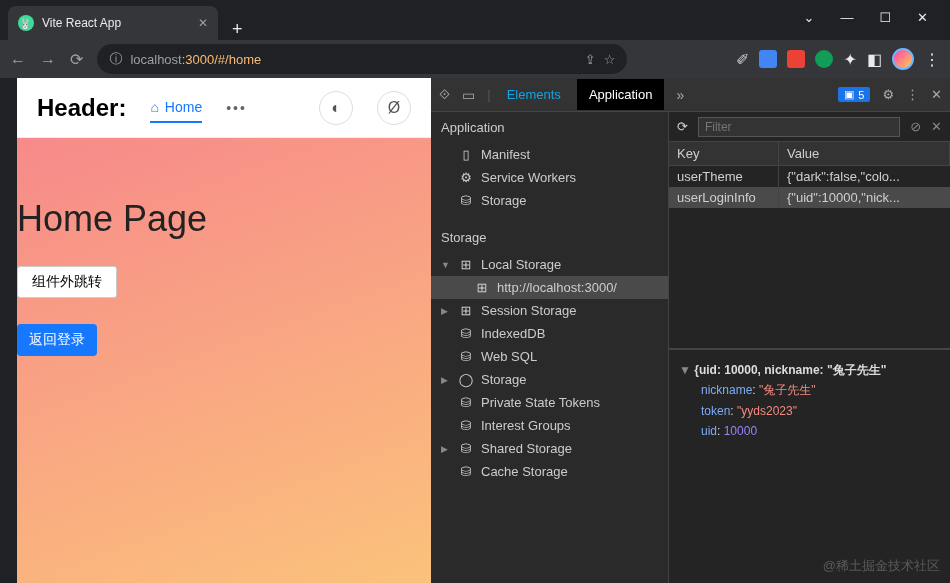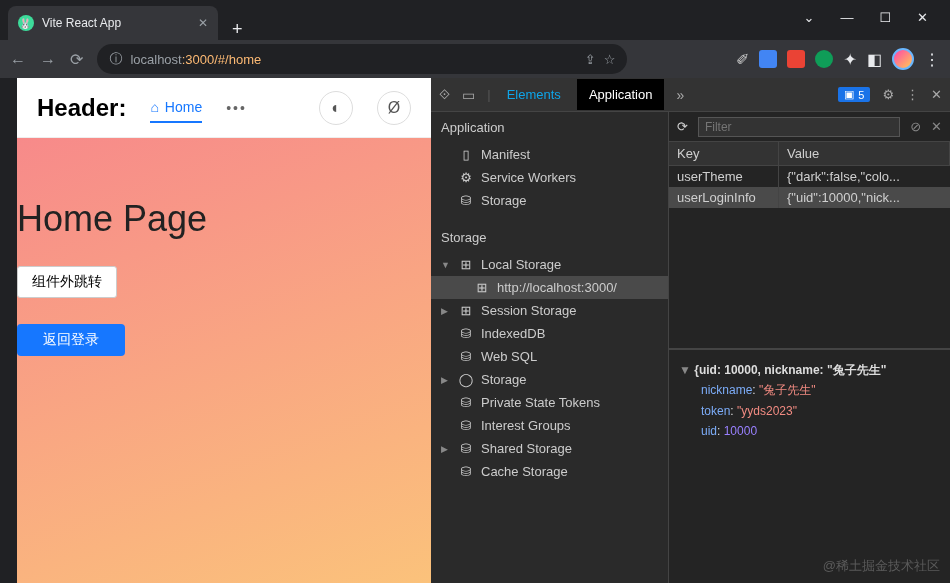--- a/index.html
+++ b/index.html
@@ -30,21 +30,21 @@
 
 .page { width: 414px; background: #fff; display: flex; flex-direction: column; }
 .page-header { height: 60px; display: flex; align-items: center; padding: 0 20px; gap: 24px; border-bottom: 1px solid #eee; }
 .page-title { font-size: 24px; font-weight: 900; }
 .home-link { color: #1677ff; font-size: 14px; display: flex; align-items: center; gap: 6px; border-bottom: 2px solid #1677ff; padding-bottom: 6px; margin-top: 6px; }
 .dots { color: #666; font-size: 14px; letter-spacing: 2px; }
 .circ-btn { width: 34px; height: 34px; border: 1px solid #ddd; border-radius: 50%; display: flex; align-items: center; justify-content: center; font-size: 16px; color: #555; }
 .page-body { flex: 1; background: linear-gradient(160deg, #f78a8a, #fbc27b); display: flex; flex-direction: column; align-items: flex-start; padding-top: 60px; gap: 26px; }
 .page-h1 { font-size: 36px; font-weight: 400; color: #222; }
 .btn-white { background: #fff; border: 1px solid #ccc; padding: 6px 14px; font-size: 14px; border-radius: 3px; }
-.btn-blue { background: #1677ff; color: #fff; border: none; padding: 7px 26px; font-size: 14px; border-radius: 4px; }
+.btn-blue { background: #1677ff; color: #fff; border: none; padding: 7px 12px; font-size: 14px; border-radius: 4px; }
 
 
 .devtools { flex: 1; background: #242424; color: #cfcfcf; display: flex; flex-direction: column; font-size: 13px; }
 .dt-tabs { height: 34px; background: #333; display: flex; align-items: center; padding: 0 8px; gap: 12px; border-bottom: 1px solid #444; }
 .dt-icon { color: #aaa; font-size: 14px; }
 .dt-tab { color: #0ea5e9; padding: 8px 4px; }
 .dt-tab.active { background: #000; color: #fff; padding: 8px 12px; }
 .dt-badge { background: #1a73e8; color: #fff; font-size: 11px; padding: 1px 6px; border-radius: 2px; display: flex; gap: 4px; align-items: center; margin-left: auto; }
 .dt-gear { color: #aaa; }
 

